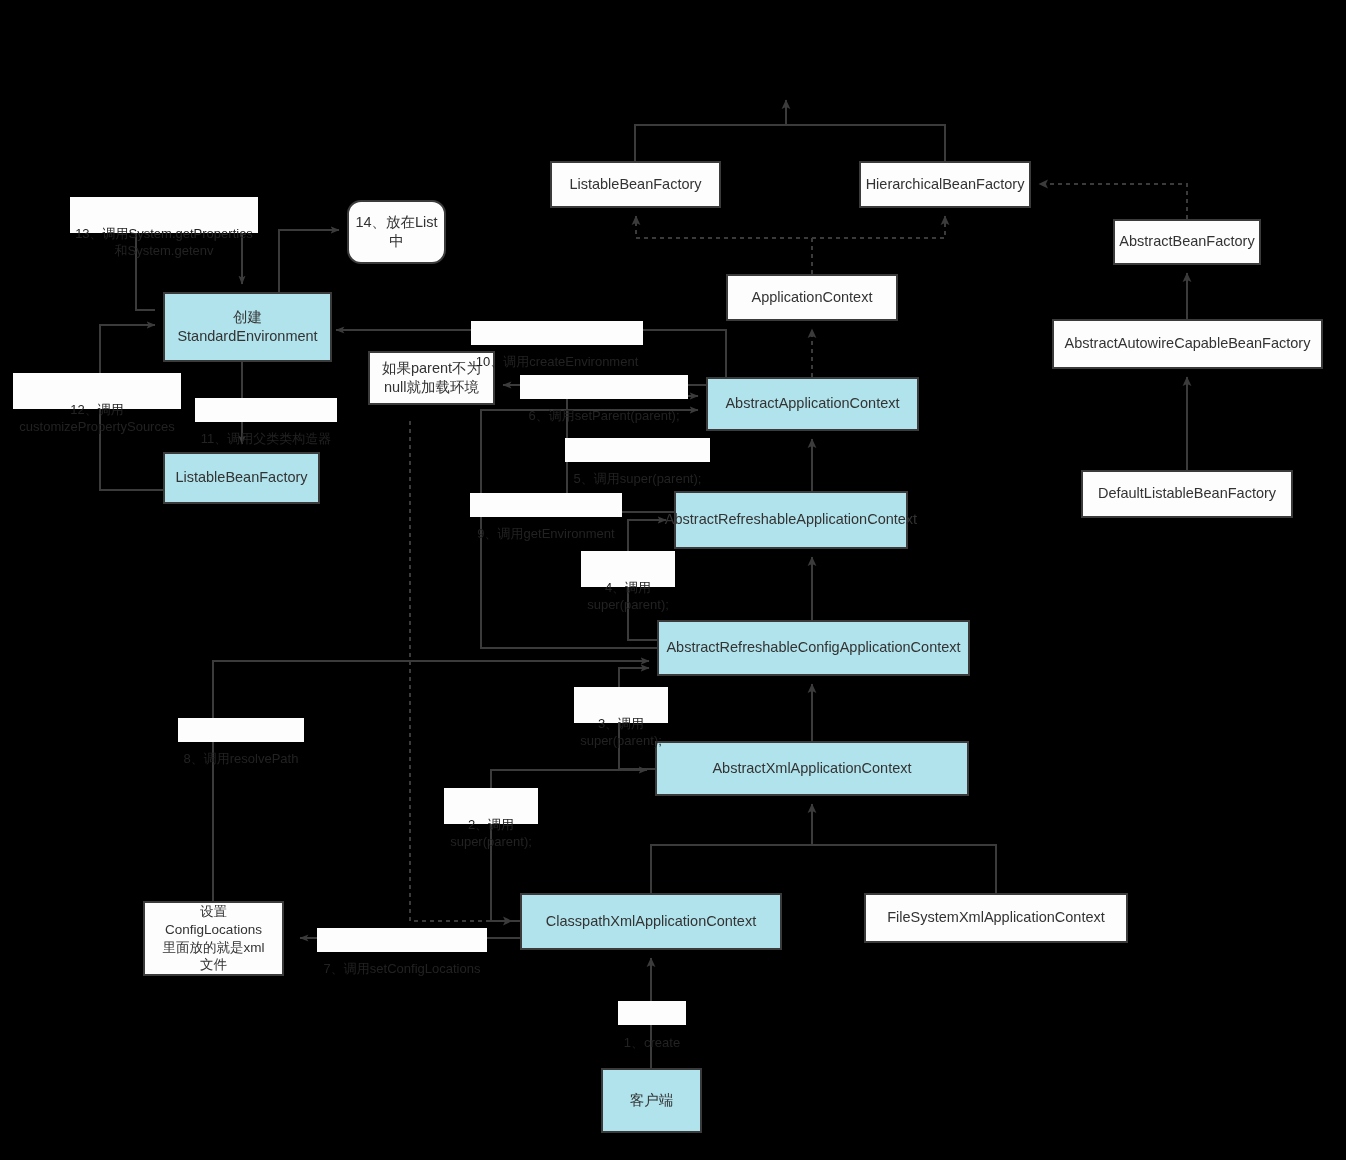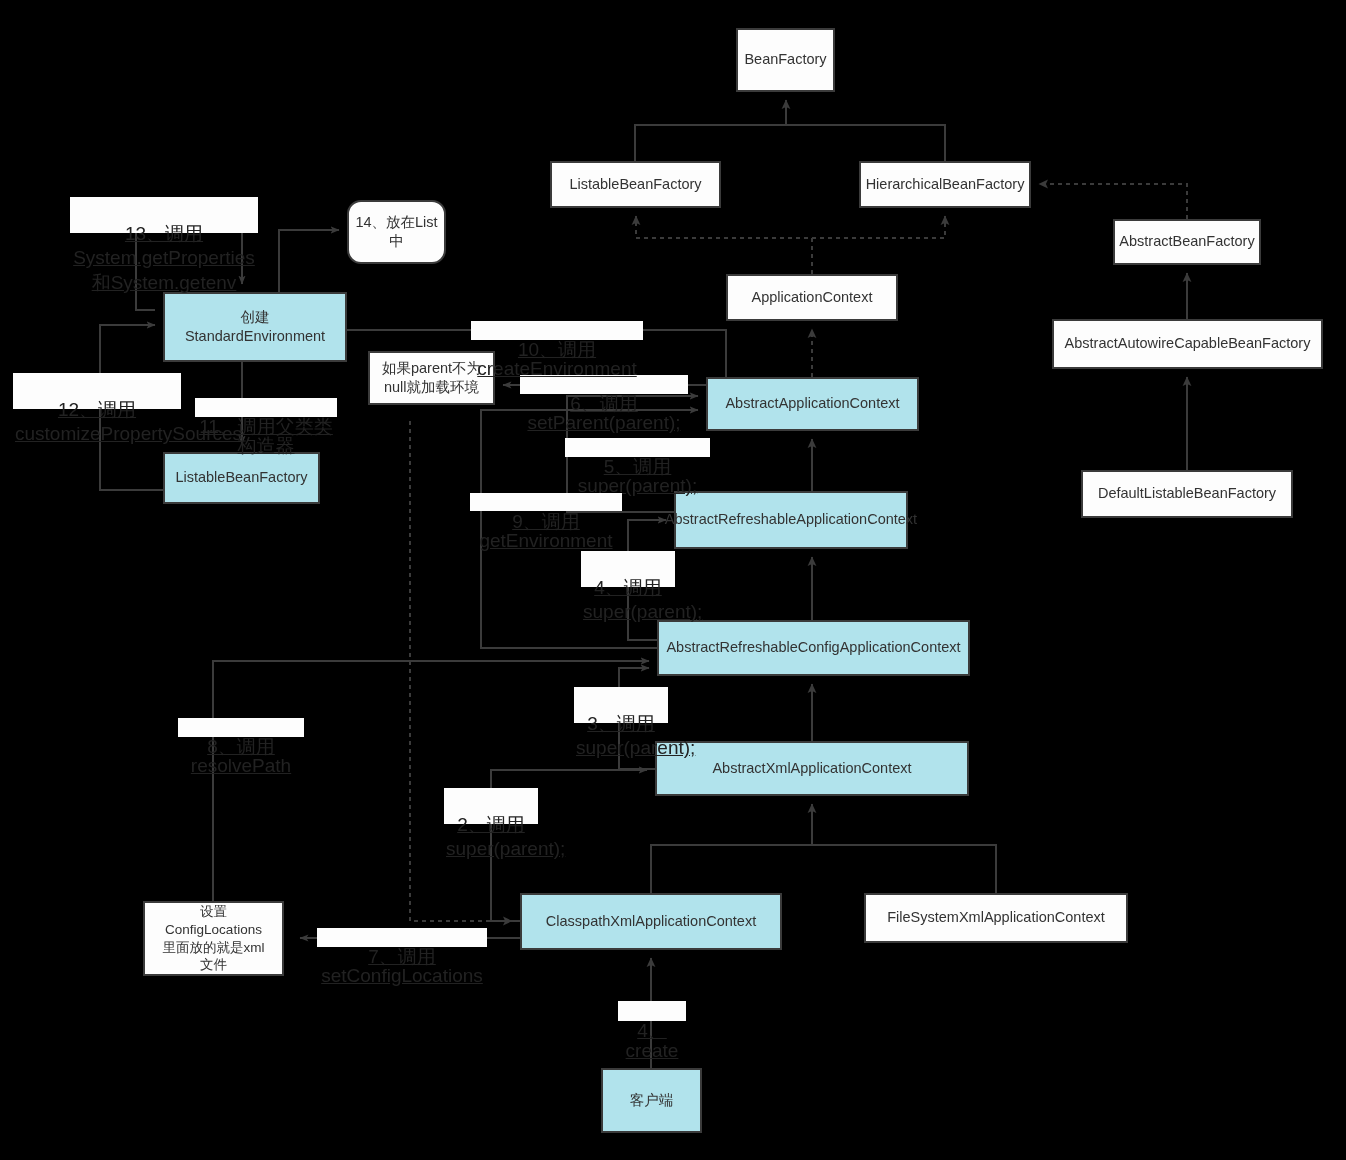--- a/index.html
+++ b/index.html
@@ -20,27 +20,26 @@
     white-space:pre-line;
   }
   .node.white{background:#fdfdfd;}
   .node.cyan{background:#b1e3ec;}
   .node.rounded{border-radius:14px;}
 
   .elabel{
     position:absolute;
     background:#fdfdfd;
     color:#222;
-    font-size:19px;
+    font-size:13px;
     line-height:1.3;
     text-align:center;
     white-space:pre-line;
-    padding:0 2px;
+    padding:12px 2px;
     box-sizing:border-box;
-    text-decoration:underline;
   }
 </style>
 </head>
 <body>
 
 <div id="stage">
 
   <svg class="wires" viewBox="0 0 1346 1160" xmlns="http://www.w3.org/2000/svg">
     <defs>
       <marker id="solidArrow" markerWidth="10" markerHeight="10" refX="8.5" refY="4" orient="auto" markerUnits="userSpaceOnUse">
@@ -156,23 +155,20 @@
         <path d="M279,292 L279,230 L339,230" marker-end="url(#solidArrow)"></path>
       </g>
 
       <g stroke-dasharray="4 4">
         <path d="M410,421 L410,921 L512,921" marker-end="url(#dashArrow)"></path>
       </g>
 
     </g>
   </svg>
 
-  <div class="node white" style="left:736px;top:28px;width:99px;height:64px;">
-    <span>BeanFactory</span>
-  </div>
 
   <div class="node white" style="left:550px;top:161px;width:171px;height:47px;">
     <span>ListableBeanFactory</span>
   </div>
 
   <div class="node white" style="left:859px;top:161px;width:172px;height:47px;">
     <span>HierarchicalBeanFactory</span>
   </div>
 
   <div class="node white" style="left:726px;top:274px;width:172px;height:47px;">
@@ -212,21 +208,21 @@
   </div>
 
   <div class="node white" style="left:864px;top:893px;width:264px;height:50px;">
     <span>FileSystemXmlApplicationContext</span>
   </div>
 
   <div class="node cyan" style="left:601px;top:1068px;width:101px;height:65px;">
     <span>客户端</span>
   </div>
 
-  <div class="node cyan" style="left:163px;top:292px;width:184px;height:70px;">
+  <div class="node cyan" style="left:163px;top:292px;width:169px;height:70px;">
     <span>创建
 StandardEnvironment</span>
   </div>
 
   <div class="node cyan" style="left:163px;top:452px;width:157px;height:52px;">
     <span>ListableBeanFactory</span>
   </div>
 
   <div class="node white" style="left:368px;top:351px;width:127px;height:54px;">
     <span>如果parent不为
@@ -239,21 +235,21 @@
   </div>
 
   <div class="node white" style="left:143px;top:901px;width:141px;height:75px;font-size:13.5px;">
     <span>设置
 ConfigLocations
 里面放的就是xml
 文件</span>
   </div>
 
   <div class="elabel" style="left:618px;top:1001px;width:68px;height:20px;line-height:20px;">
-    <span>4、create</span>
+    <span>1、create</span>
   </div>
 
   <div class="elabel" style="left:444px;top:788px;width:94px;height:36px;">
     <span>2、调用
 super(parent);</span>
   </div>
 
   <div class="elabel" style="left:574px;top:687px;width:94px;height:36px;">
     <span>3、调用
 super(parent);</span>

